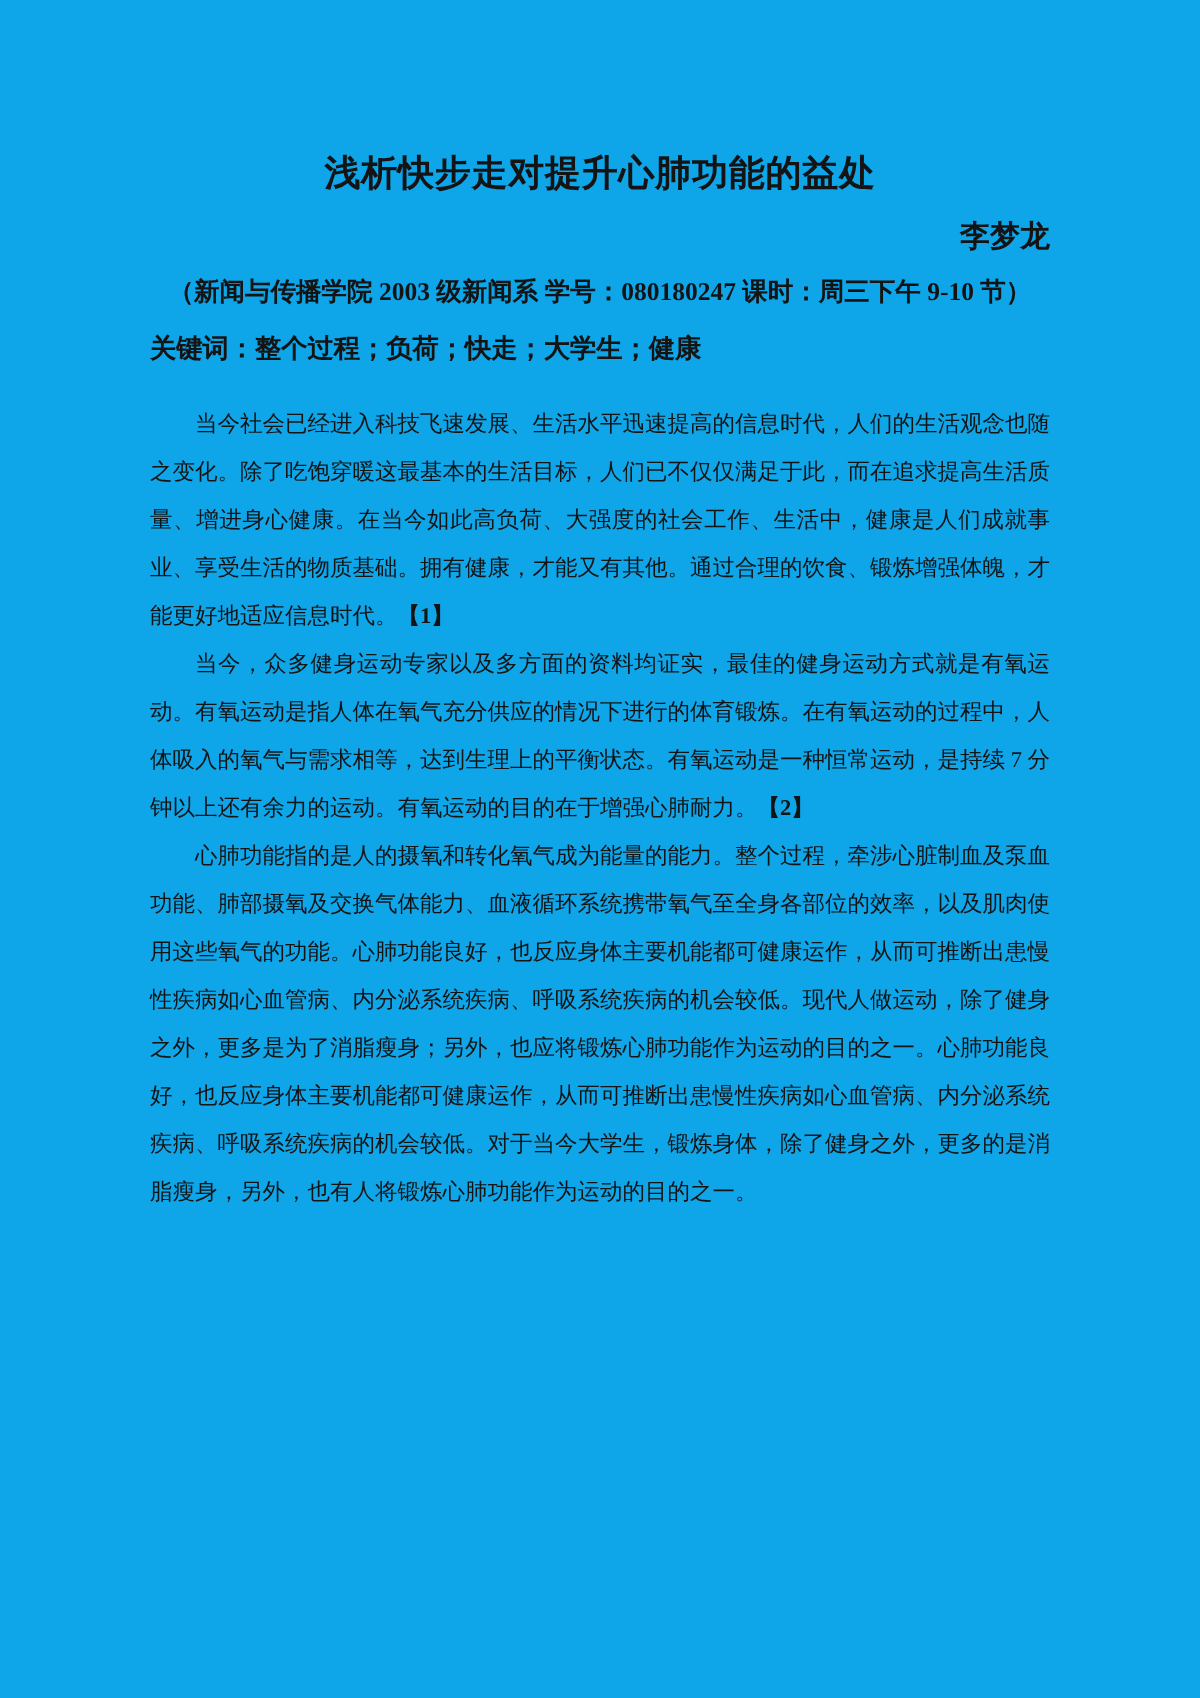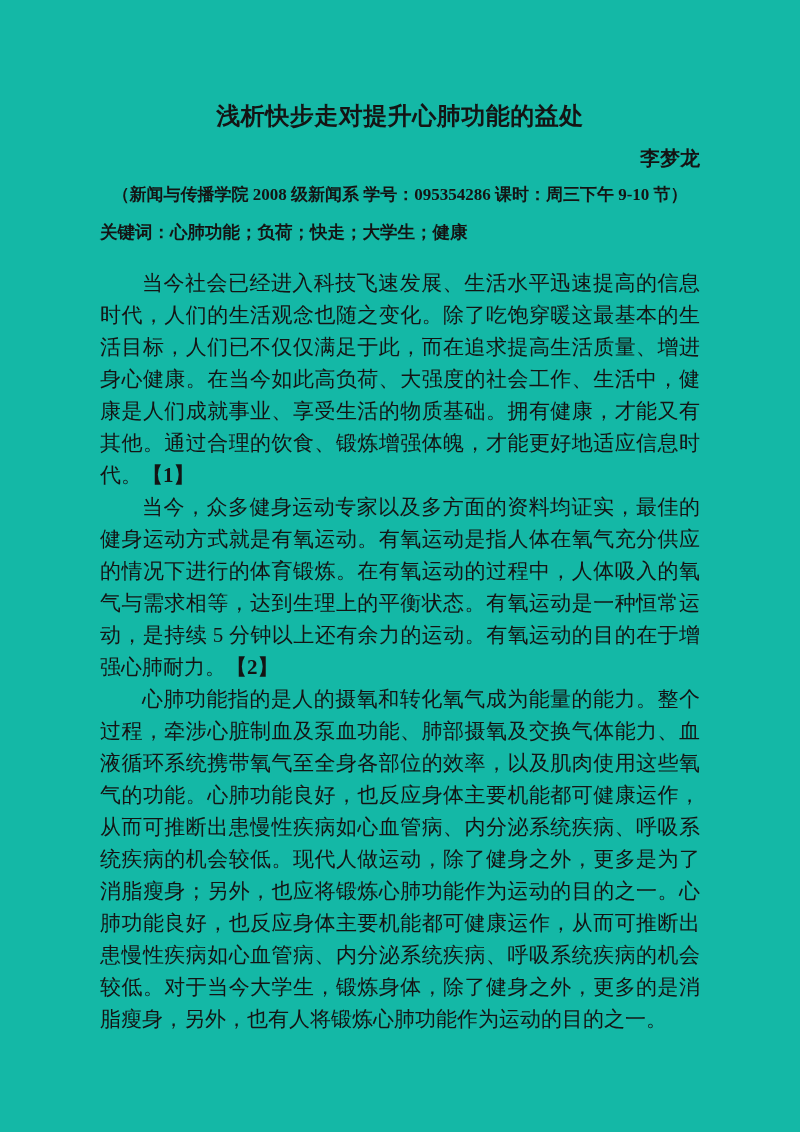--- a/index.html
+++ b/index.html
@@ -4,21 +4,21 @@
 <style>
   html, body {
     margin: 0;
     padding: 0;
     background: #ffffff;
   }
   .page {
     position: relative;
     width: 800px;
     height: 1132px;
-    background: #14b8a6;
+    background: #0ea5e9;
     box-sizing: border-box;
     padding: 100px 100px 0 100px;
     font-family: "Liberation Serif", "DejaVu Serif", serif;
     color: #141414;
     overflow: hidden;
   }
   .doc-title {
     margin: 0;
     font-size: 24px;
     font-weight: bold;
@@ -54,49 +54,49 @@
     margin: 15px 0 0 0;
     font-size: 17.5px;
     font-weight: bold;
     line-height: 22px;
   }
   .doc-body {
     margin: 0;
   }
   .body-para {
     margin: 0;
-    font-size: 21px;
+    font-size: 15px;
     line-height: 32px;
     text-align: justify;
     text-indent: 2em;
   }
   .doc-body .body-para:first-child {
     margin-top: 24px;
   }
   .cite {
     font-weight: bold;
   }
 </style>
 </head>
 <body>
 
 <div class="page">
 
   <h1 class="doc-title">浅析快步走对提升心肺功能的益处</h1>
 
   <div class="doc-author">李梦龙</div>
 
-  <div class="doc-affiliation">（新闻与传播学院 2008 级新闻系 学号：095354286 课时：周三下午 9-10 节）</div>
+  <div class="doc-affiliation">（新闻与传播学院 2003 级新闻系 学号：080180247 课时：周三下午 9-10 节）</div>
 
 
-  <p class="doc-keywords"><span>关键词：</span><span>心肺功能；负荷；快走；大学生；健康</span></p>
+  <p class="doc-keywords"><span>关键词：</span><span>整个过程；负荷；快走；大学生；健康</span></p>
 
   <div class="doc-body">
 
     <p class="body-para"><span>当今社会已经进入科技飞速发展、生活水平迅速提高的信息时代，人们的生活观念也随之变化。除了吃饱穿暖这最基本的生活目标，人们已不仅仅满足于此，而在追求提高生活质量、增进身心健康。在当今如此高负荷、大强度的社会工作、生活中，健康是人们成就事业、享受生活的物质基础。拥有健康，才能又有其他。通过合理的饮食、锻炼增强体魄，才能更好地适应信息时代。</span><span class="cite">【1】</span></p>
 
-    <p class="body-para"><span>当今，众多健身运动专家以及多方面的资料均证实，最佳的健身运动方式就是有氧运动。有氧运动是指人体在氧气充分供应的情况下进行的体育锻炼。在有氧运动的过程中，人体吸入的氧气与需求相等，达到生理上的平衡状态。有氧运动是一种恒常运动，是持续 5 分钟以上还有余力的运动。有氧运动的目的在于增强心肺耐力。</span><span class="cite">【2】</span></p>
+    <p class="body-para"><span>当今，众多健身运动专家以及多方面的资料均证实，最佳的健身运动方式就是有氧运动。有氧运动是指人体在氧气充分供应的情况下进行的体育锻炼。在有氧运动的过程中，人体吸入的氧气与需求相等，达到生理上的平衡状态。有氧运动是一种恒常运动，是持续 7 分钟以上还有余力的运动。有氧运动的目的在于增强心肺耐力。</span><span class="cite">【2】</span></p>
 
     <p class="body-para"><span>心肺功能指的是人的摄氧和转化氧气成为能量的能力。整个过程，牵涉心脏制血及泵血功能、肺部摄氧及交换气体能力、血液循环系统携带氧气至全身各部位的效率，以及肌肉使用这些氧气的功能。心肺功能良好，也反应身体主要机能都可健康运作，从而可推断出患慢性疾病如心血管病、内分泌系统疾病、呼吸系统疾病的机会较低。现代人做运动，除了健身之外，更多是为了消脂瘦身；另外，也应将锻炼心肺功能作为运动的目的之一。心肺功能良好，也反应身体主要机能都可健康运作，从而可推断出患慢性疾病如心血管病、内分泌系统疾病、呼吸系统疾病的机会较低。对于当今大学生，锻炼身体，除了健身之外，更多的是消脂瘦身，另外，也有人将锻炼心肺功能作为运动的目的之一。</span><span class="cite"></span></p>
 
   </div>
 
 </div>
 
 </body></html>

